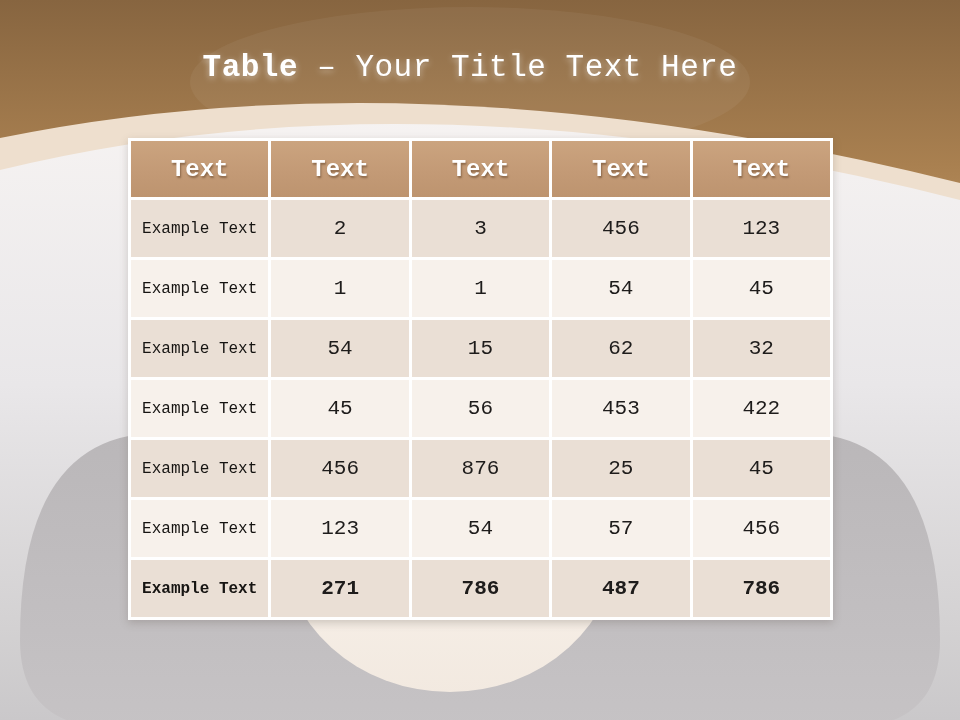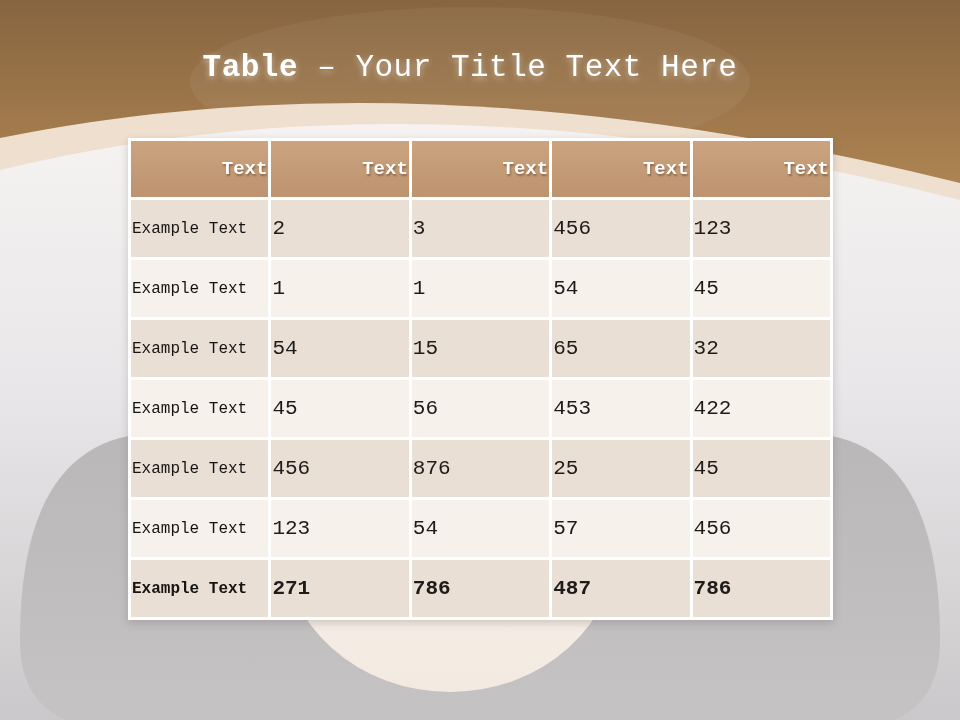--- a/index.html
+++ b/index.html
@@ -20,26 +20,26 @@
   .ppt-table{
     position:absolute;left:128px;top:138px;width:705px;
     border-collapse:separate;border-spacing:3px;
     background:#ffffff;
     box-shadow:0 3px 8px rgba(90,80,70,.25);
     table-layout:fixed;
   }
   .ppt-table th{
     height:54px;
     background:linear-gradient(180deg,#cba47f 0%,#c39a76 55%,#bd946f 100%);
-    color:#ffffff;font-size:19px;font-weight:700;
+    color:#ffffff;font-size:24px;font-weight:700;
     text-shadow:1px 2px 2px rgba(92,62,36,.55);
-    text-align:right;vertical-align:middle;
+    text-align:center;vertical-align:middle;
   }
   .ppt-table td{
-    height:55px;text-align:left;vertical-align:middle;
+    height:55px;text-align:center;vertical-align:middle;
     font-size:21px;color:#1e1c1b;
   }
   .ppt-table td.label{font-size:16px;color:#161412;}
   tr.odd td{background:#eadfd5;}
   tr.even td{background:#f7f1eb;}
   tr.total td{font-weight:700;}
 </style>
 </head>
 <body>
 
@@ -109,21 +109,21 @@
           <td class="label">Example Text</td>
           <td>1</td>
           <td>1</td>
           <td>54</td>
           <td>45</td>
         </tr>
         <tr class="odd">
           <td class="label">Example Text</td>
           <td>54</td>
           <td>15</td>
-          <td>65</td>
+          <td>62</td>
           <td>32</td>
         </tr>
         <tr class="even">
           <td class="label">Example Text</td>
           <td>45</td>
           <td>56</td>
           <td>453</td>
           <td>422</td>
         </tr>
         <tr class="odd">

